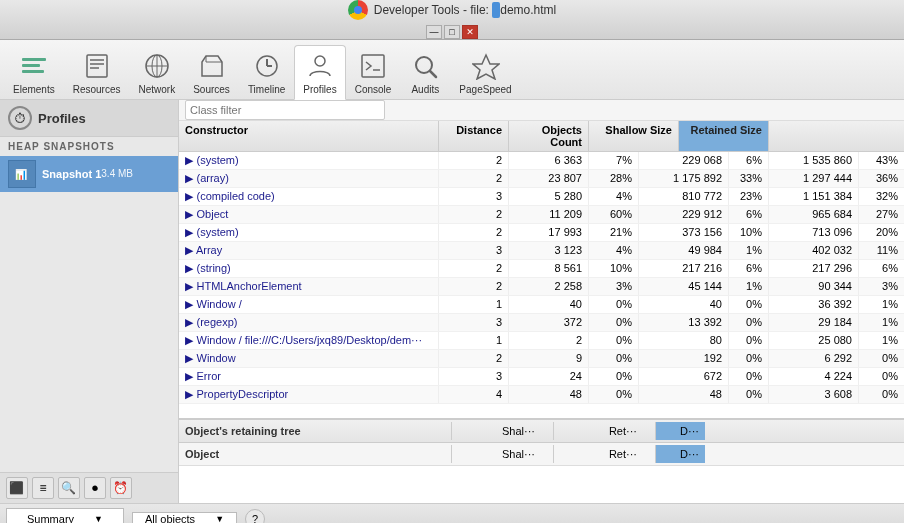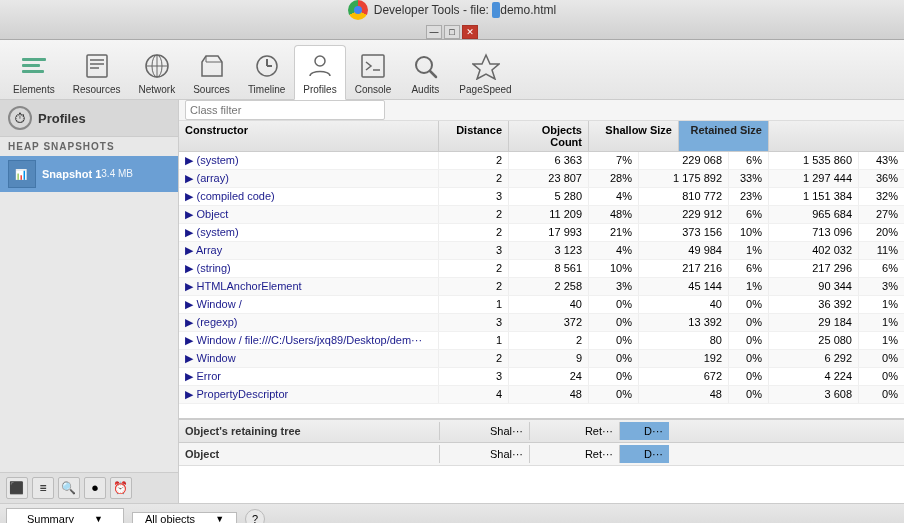--- a/index.html
+++ b/index.html
@@ -173,20 +173,21 @@
     .retaining-section {
       border-top: 2px solid #ccc;
       background: white;
     }
     .retaining-header {
       display: flex;
       background: linear-gradient(to bottom, #f0f0f0, #e5e5e5);
       border-bottom: 1px solid #ccc;
       padding: 2px 0;
       font-size: 11px;
+      gap: 12px;
     }
     .retaining-title {
       padding: 3px 6px;
       font-weight: bold;
       color: #333;
       flex: 0 0 260px;
     }
     .retaining-col-shal { flex: 0 0 90px; padding: 3px 6px; text-align: right; border-left: 1px solid #ccc; }
     .retaining-col-ret { flex: 0 0 90px; padding: 3px 6px; text-align: right; border-left: 1px solid #ccc; }
     .retaining-col-d { flex: 0 0 50px; padding: 3px 6px; text-align: right; border-left: 1px solid #ccc; background: #7aaddb; }
@@ -439,21 +440,21 @@
     <div class="cell cell-count">4%</div>
     <div class="cell cell-shallow">810 772</div>
     <div class="cell cell-shallow-pct">23%</div>
     <div class="cell cell-retained">1 151 384</div>
     <div class="cell cell-retained-pct">32%</div>
   </div>
           <div class="table-row">
     <div class="cell cell-constructor">▶ Object</div>
     <div class="cell cell-distance">2</div>
     <div class="cell cell-objects">11 209</div>
-    <div class="cell cell-count">48%</div>
+    <div class="cell cell-count">60%</div>
     <div class="cell cell-shallow">229 912</div>
     <div class="cell cell-shallow-pct">6%</div>
     <div class="cell cell-retained">965 684</div>
     <div class="cell cell-retained-pct">27%</div>
   </div>
           <div class="table-row">
     <div class="cell cell-constructor">▶ (system)</div>
     <div class="cell cell-distance">2</div>
     <div class="cell cell-objects">17 993</div>
     <div class="cell cell-count">21%</div>

